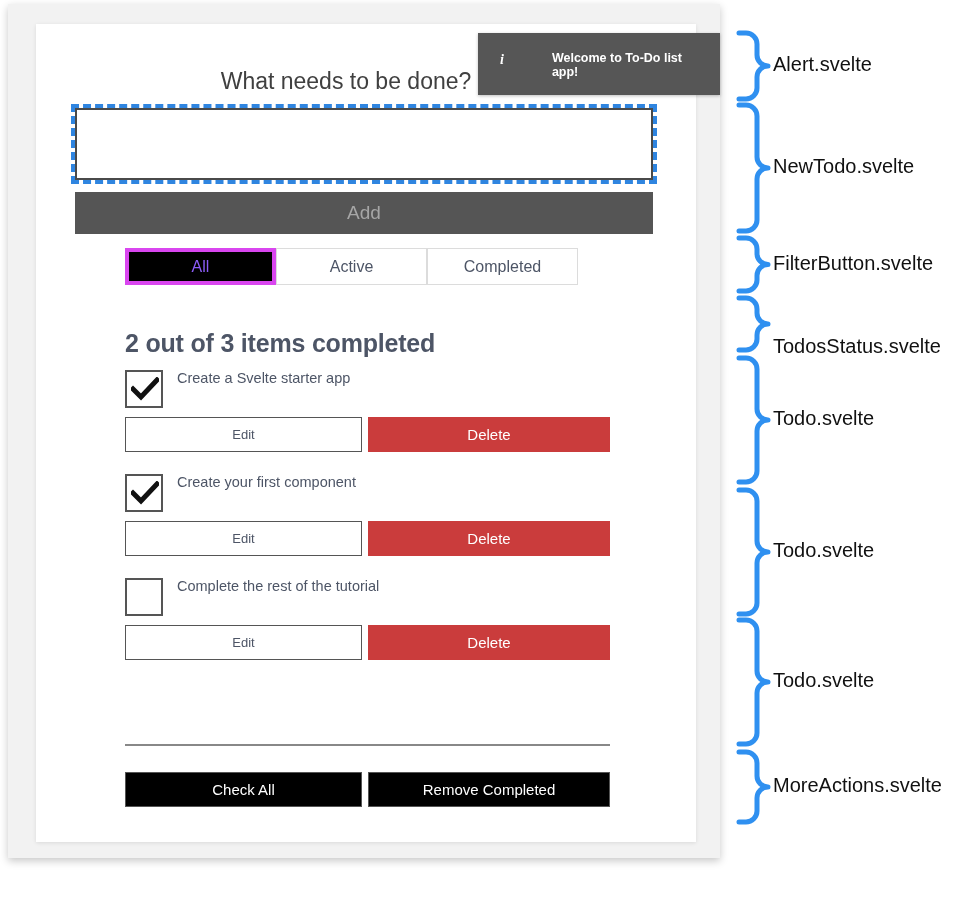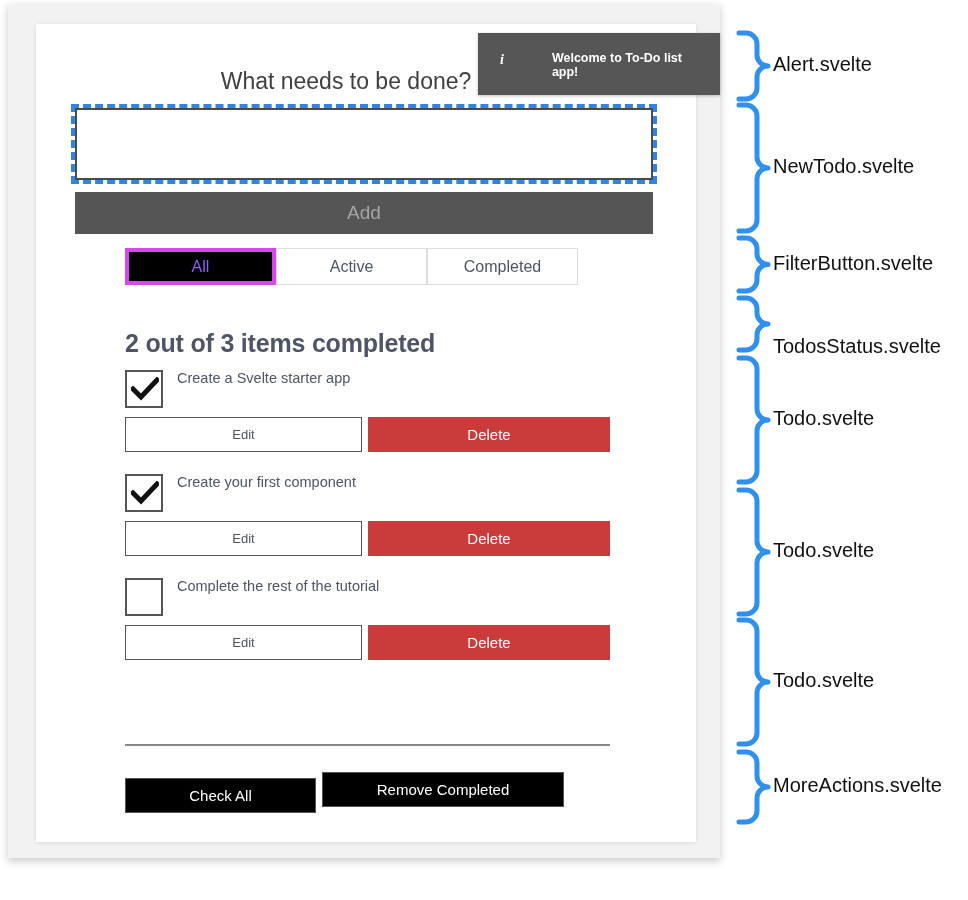--- a/index.html
+++ b/index.html
@@ -202,21 +202,21 @@
   }
   .btn-dark {
     height: 35px;
     background: #000000;
     border: 1px solid #555555;
     color: #ffffff;
     font-size: 15px;
     font-family: "Liberation Sans", sans-serif;
     cursor: pointer;
   }
-  .btn-check-all { width: 191px; margin-top: 6px; }
+  .btn-check-all { width: 237px; }
   .btn-remove-completed { width: 242px; margin-left: 6px; }
 
   
   .annotations {
     position: absolute;
     left: 16px; top: 0;
     width: 960px; height: 900px;
     pointer-events: none;
   }
   .ann-label {

